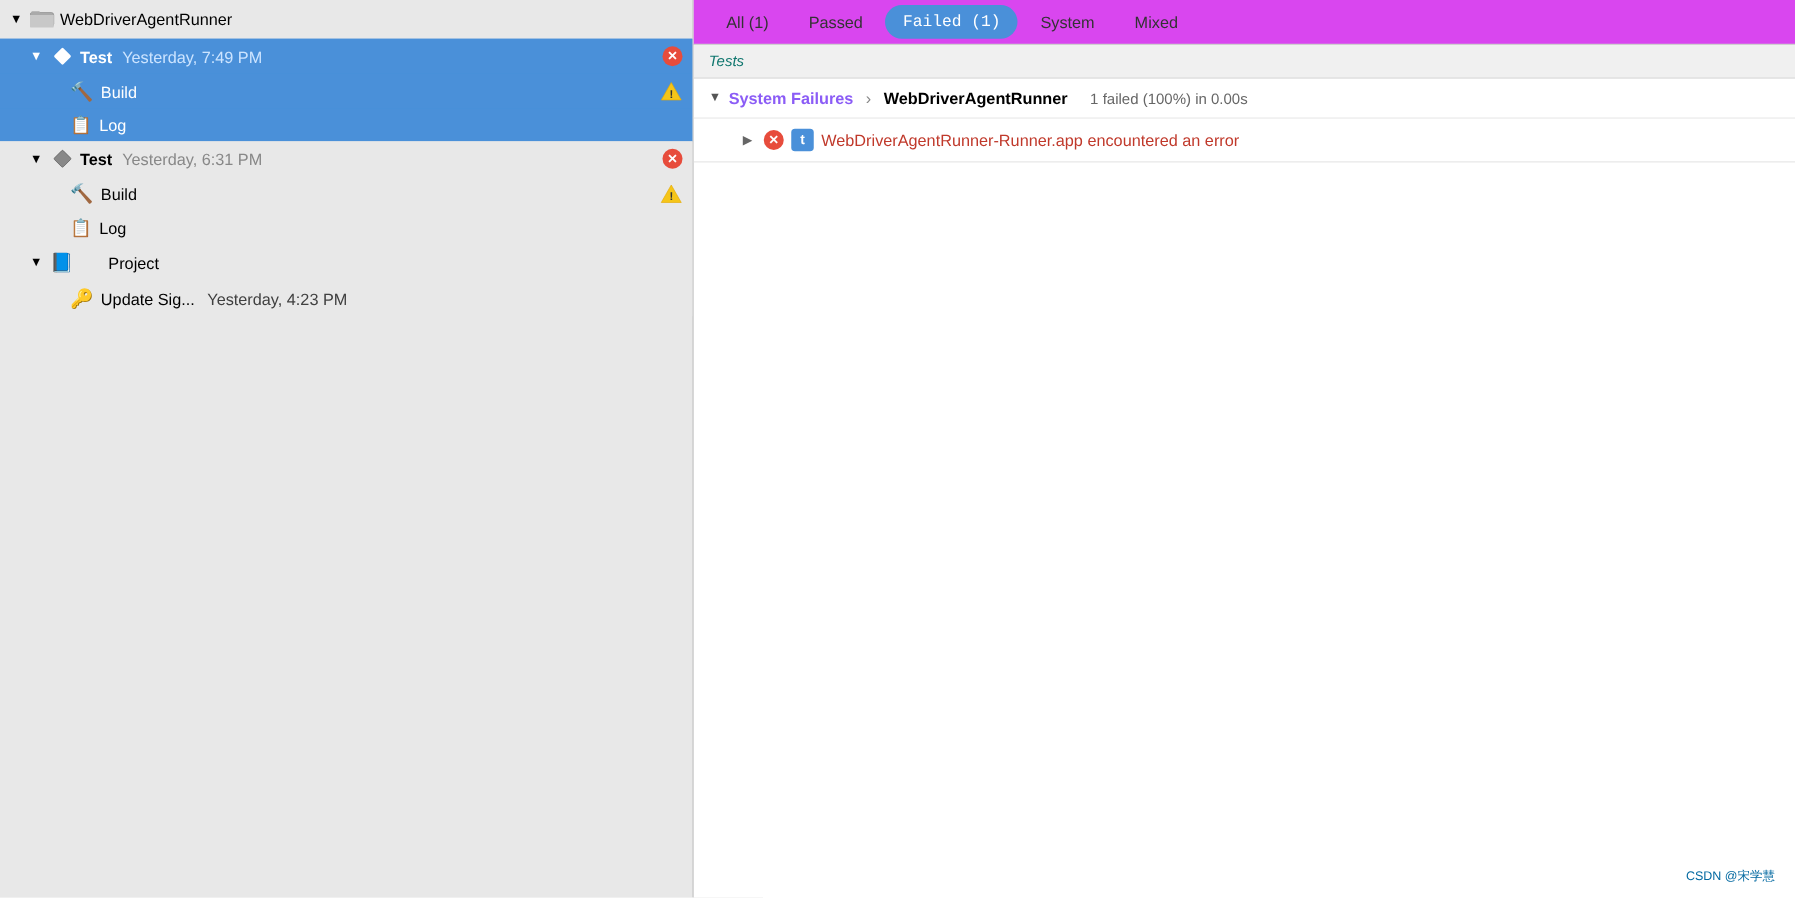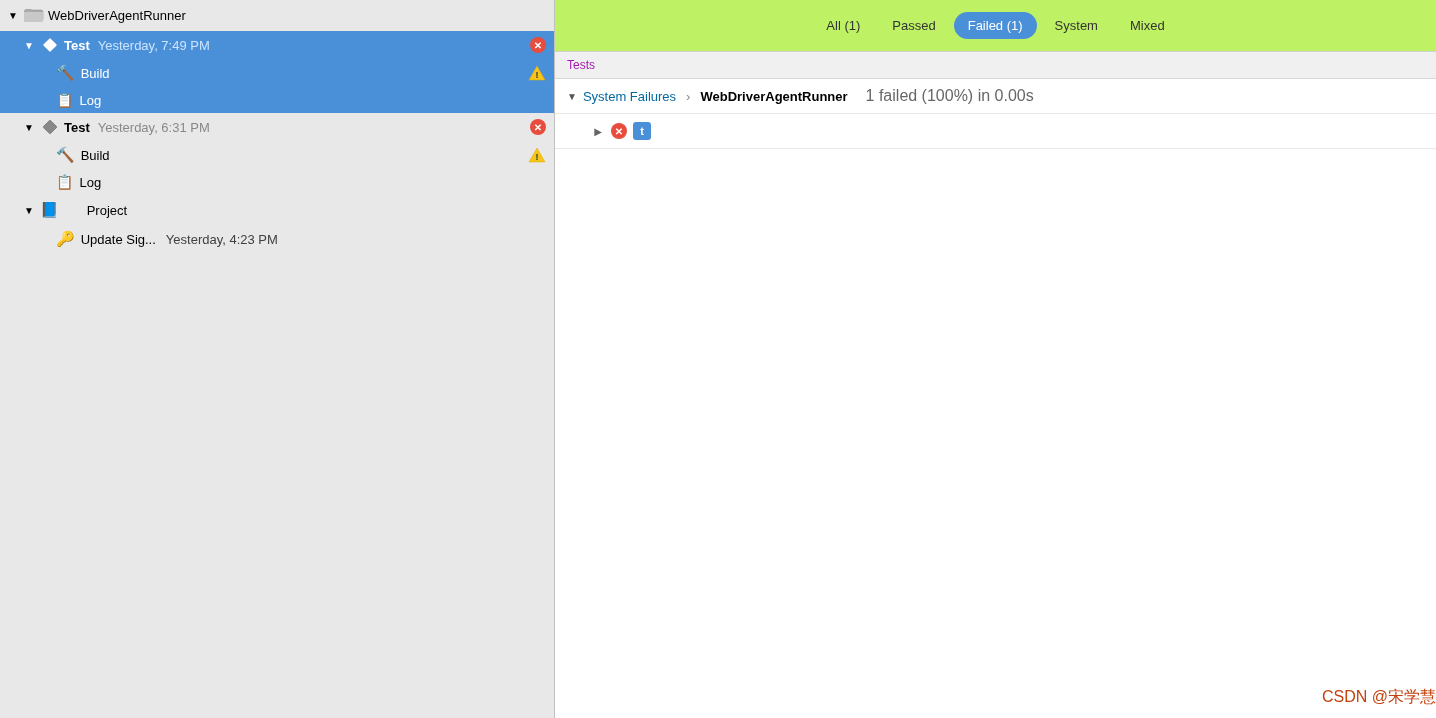--- a/index.html
+++ b/index.html
@@ -82,50 +82,51 @@
       flex: 1;
       background: #fff;
       display: flex;
       flex-direction: column;
     }
 
     .tabs-bar {
       display: flex;
       align-items: center;
       padding: 0 12px;
-      height: 52px;
+      height: 36px;
       border-bottom: 1px solid #d0d0d0;
       gap: 4px;
-      background: #bef264;
-      justify-content: center;
+      background: #d946ef;
     }
 
     .tab-btn {
       padding: 6px 14px;
       border: none;
       background: transparent;
       font-size: 13px;
       color: #333;
       border-radius: 14px;
       cursor: pointer;
       font-family: inherit;
     }
 
     .tab-btn.active {
       background: #4a90d9;
       color: #fff;
+      font-family: Liberation Mono, monospace;
     }
 
     .section-header {
       padding: 6px 12px;
       font-size: 12px;
       font-weight: 500;
-      color: #a21caf;
+      color: #0f766e;
       background: #f0f0f0;
       border-bottom: 1px solid #d8d8d8;
+      font-style: italic;
     }
 
     .tests-content {
       flex: 1;
       overflow-y: auto;
     }
 
     .failure-group-row {
       display: flex;
       align-items: center;
@@ -134,39 +135,39 @@
       gap: 6px;
       background: #fff;
     }
 
     .failure-group-row .group-chevron {
       font-size: 10px;
       color: #555;
     }
 
     .failure-group-name {
-      font-weight: 400;
-      font-size: 13px;
-      color: #0369a1;
+      font-weight: 700;
+      font-size: 13px;
+      color: #8b5cf6;
     }
 
     .failure-group-arrow {
       color: #888;
       margin: 0 4px;
     }
 
     .failure-group-runner {
       font-weight: 600;
       font-size: 13px;
       color: #000;
     }
 
     .failure-group-stat {
       margin-left: 12px;
-      font-size: 16px;
+      font-size: 12px;
       color: #666;
     }
 
     .failure-item-row {
       display: flex;
       align-items: center;
       padding: 8px 12px 8px 36px;
       border-bottom: 1px solid #e8e8e8;
       gap: 6px;
       background: #fff;
@@ -211,23 +212,23 @@
     }
 
     .failure-item-text {
       color: #c0392b;
       font-size: 13px;
     }
 
     .watermark {
       position: fixed;
       bottom: 10px;
-      right: 0;
-      font-size: 16px;
-      color: #c2410c;
+      right: 16px;
+      font-size: 10px;
+      color: #0369a1;
     }
 
     .selected-label {
       color: #fff;
     }
 
     .tree-section {
       padding: 6px 8px 6px 16px;
       display: flex;
       align-items: center;
@@ -350,19 +351,20 @@
       <span class="failure-group-name">System Failures</span>
       <span class="failure-group-arrow">›</span>
       <span class="failure-group-runner">WebDriverAgentRunner</span>
       <span class="failure-group-stat">1 failed (100%) in 0.00s</span>
     </div>
 
     <div class="failure-item-row">
       <span class="play-btn">▶</span>
       <span class="error-circle">✕</span>
       <span class="type-badge">t</span>
+      <span class="failure-item-text">WebDriverAgentRunner-Runner.app encountered an error</span>
     </div>
 
   </div>
 
 </div>
 
 <div class="watermark">CSDN @宋学慧</div>
 
 </body></html>

